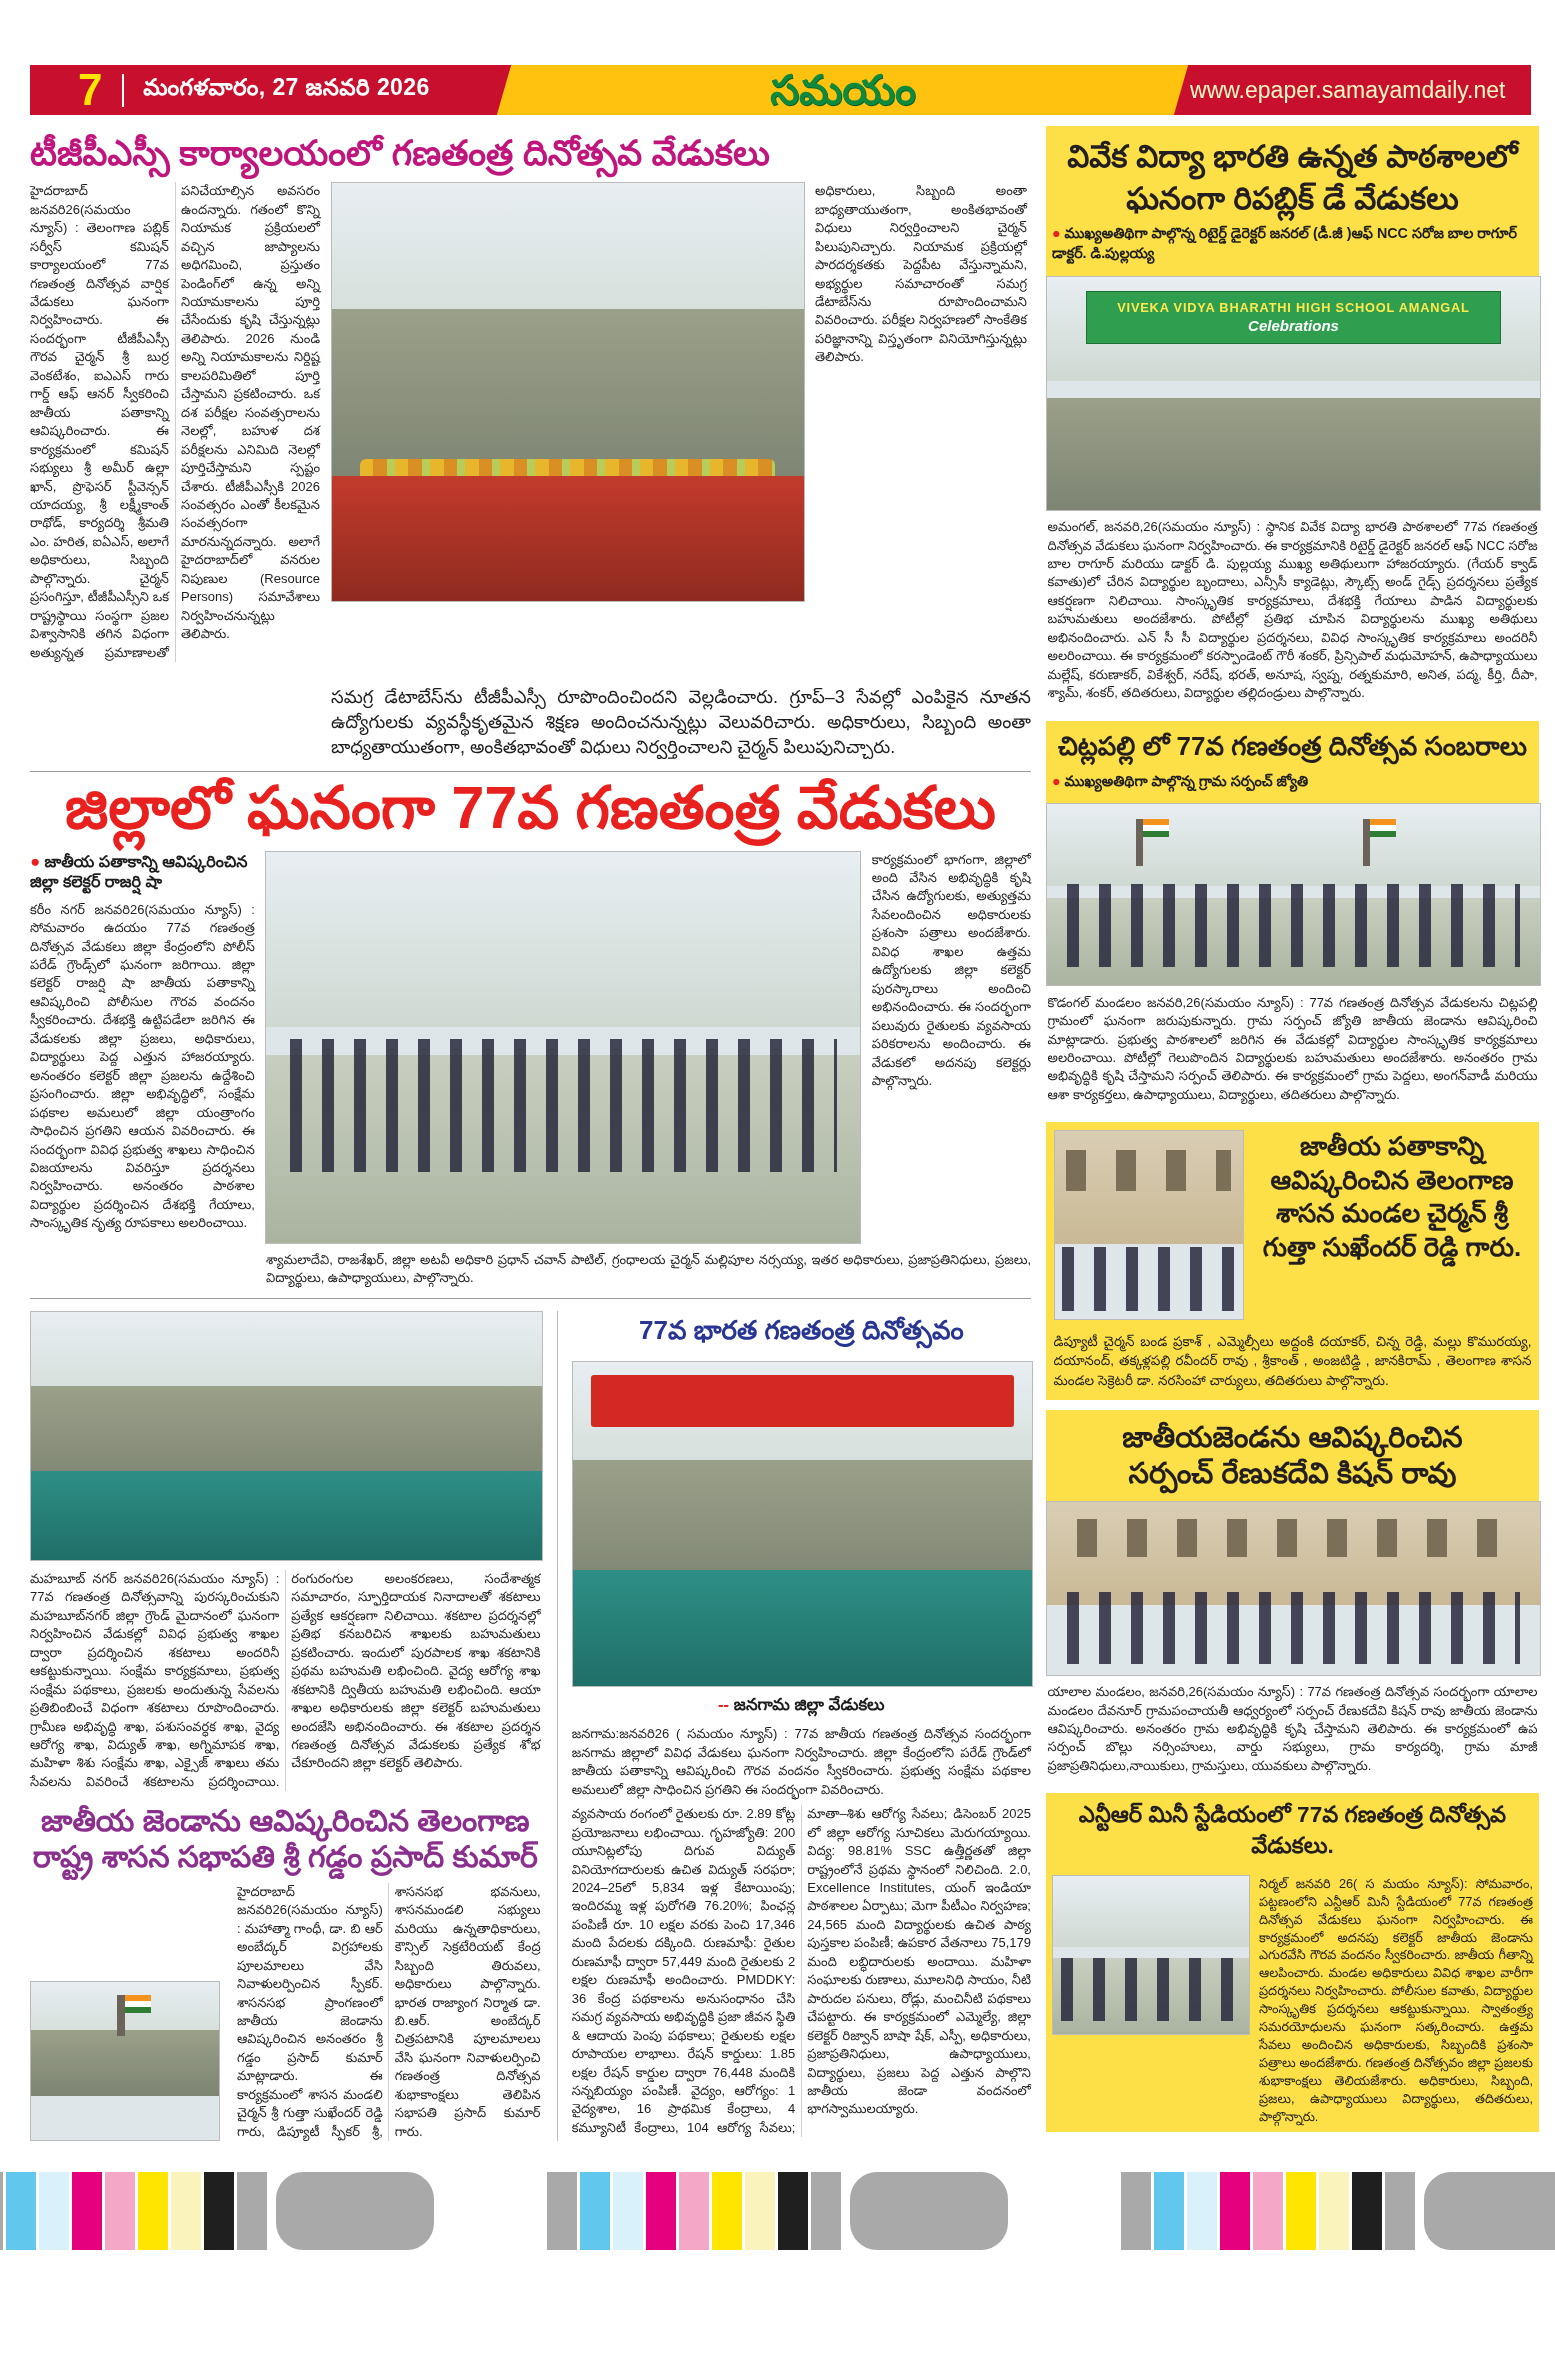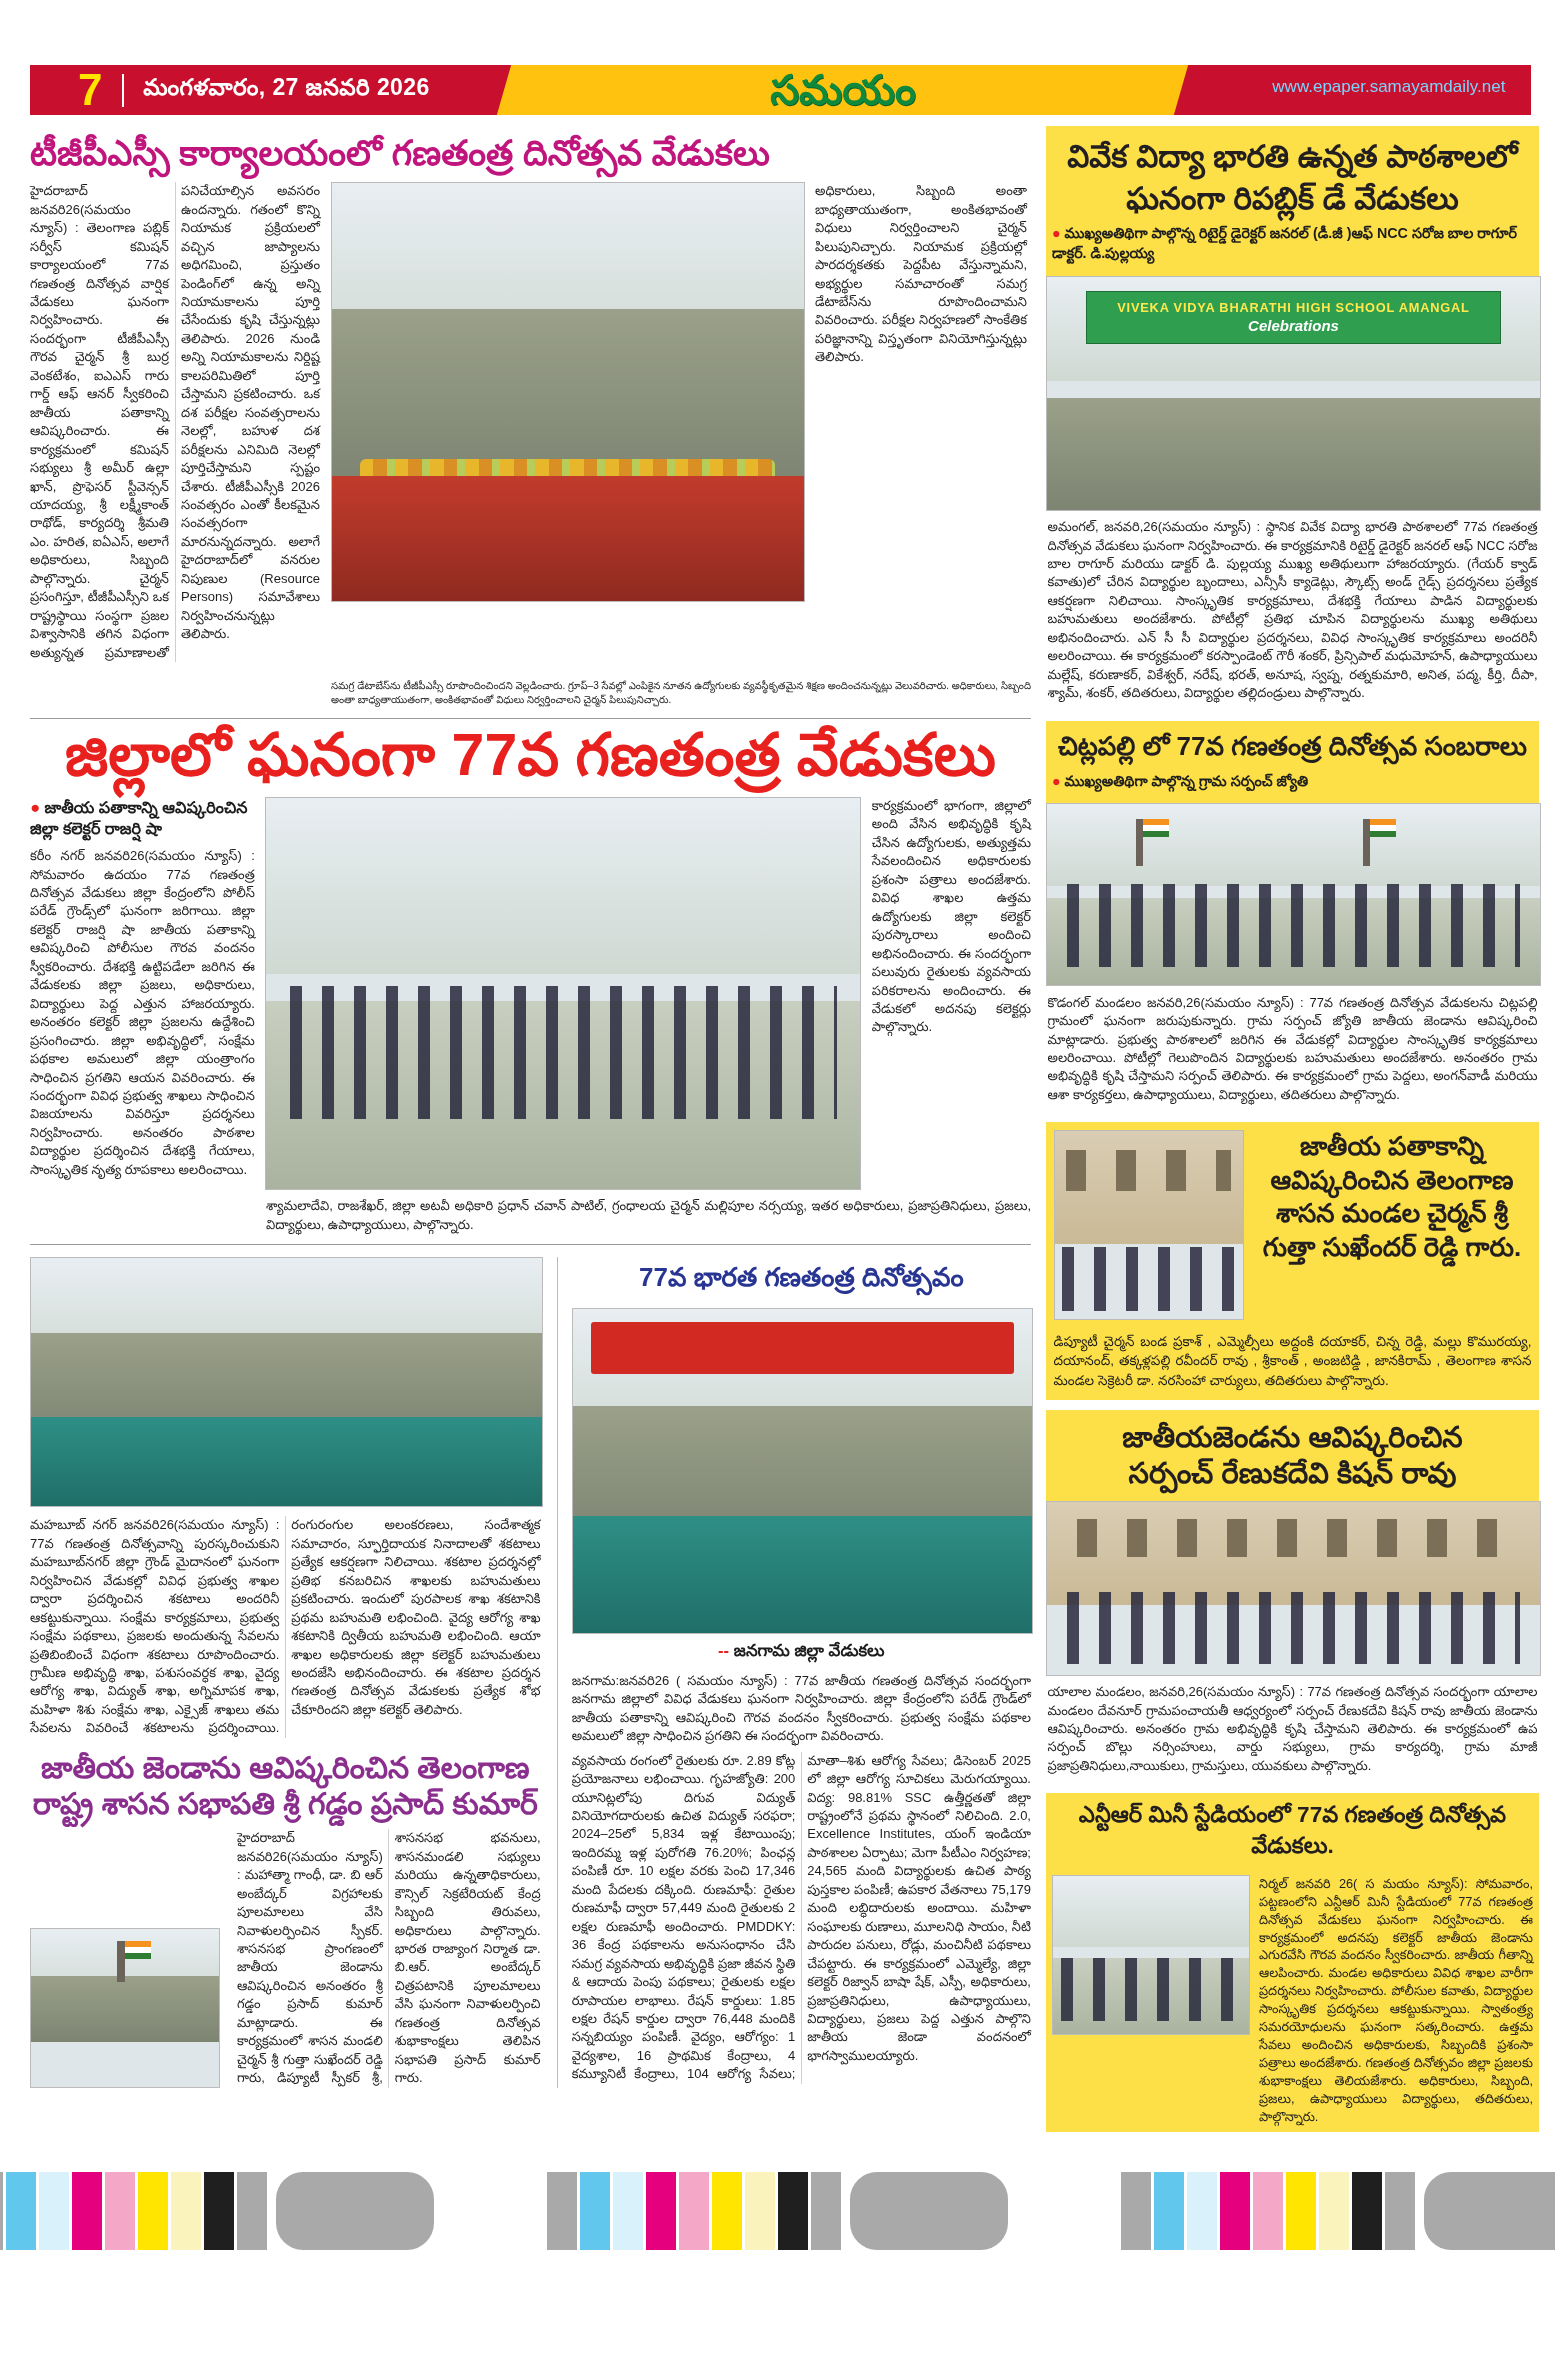--- a/index.html
+++ b/index.html
@@ -7,35 +7,35 @@
         font-family:"Liberation Sans","DejaVu Sans",sans-serif;color:#1d1d1d;background:#fff;overflow:hidden;}
   
   .band{position:relative;height:50px;margin:65px 24px 0 30px;background:#c8102e;}
   .band-yellow{position:absolute;left:474px;width:677px;top:0;bottom:0;background:#ffc20e;transform:skewX(-16deg);}
   .band-inner{position:relative;height:100%;display:flex;align-items:center;}
   .pageno{color:#ffe400;font-size:44px;font-weight:bold;padding:0 19.6px 0 48px;line-height:1;}
   .band-div{width:1.5px;height:33px;background:#ffffff;margin-right:19.6px;}
   .band-date{color:#fff;font-size:23px;font-weight:bold;letter-spacing:0.4px;}
   .band-title{position:absolute;left:527px;width:572px;text-align:center;top:1.5px;
               font-size:41px;font-weight:bold;color:#0f8a3c;text-shadow:0.8px 0.8px 0 #0a5e29;}
-  .band-url{position:absolute;right:25.6px;top:12px;color:#7dd3fc;font-size:17px;}
+  .band-url{position:absolute;right:25.6px;top:12px;color:#fef9c3;font-size:23px;}
   
   .content{display:flex;gap:15px;padding:10.5px 24px 0 30px;}
   .leftzone{width:1001px;flex:0 0 auto;}
   .rail{width:493px;flex:0 0 auto;}
   .hr{border:0;border-top:1.5px solid #9a9a9a;margin:10.5px 0 6px;}
   .body-txt{font-size:13px;line-height:1.42;text-align:justify;}
   .cols2{column-count:2;column-gap:12px;column-rule:0.8px solid #cfcfcf;}
   
   .a1-head{color:#c0157c;font-size:35px;font-weight:bold;margin:7.5px 0 9px;line-height:1.15;}
   .a1-row{display:flex;gap:10.5px;}
   .a1-colA{width:290px;}
   .a1-photo{width:472px;height:418px;flex:0 0 auto;}
   .a1-colB{width:212px;}
-  .a1-cap{margin:17px 0 3px 301px;font-size:10px;line-height:1.4;text-align:justify;}
+  .a1-cap{margin:23px 0 3px 301px;font-size:18px;line-height:1.4;text-align:justify;}
   
   .ph{position:relative;border:0.8px solid #bbb;overflow:hidden;background:#dfe6e9;}
   .ph .sky{position:absolute;inset:0 0 55% 0;background:linear-gradient(#e8eef2,#cfd9d2);}
   .ph .crowd{position:absolute;inset:30% 0 28% 0;background:linear-gradient(#9aa089,#7d8472);}
   .ph .carpet{position:absolute;inset:auto 0 0 0;height:30%;background:linear-gradient(#c23b2c,#8f2a20);}
   .ph .flowers{position:absolute;left:6%;right:6%;bottom:26%;height:8%;background:repeating-linear-gradient(90deg,#e8b62a 0 13.5px,#d98f23 13.5px 27px,#b8cc5a 27px 35px);border-radius:6px;}
   .ph .ground{position:absolute;inset:auto 0 0 0;height:48%;background:linear-gradient(#c9cfc0,#aab3a0);}
   .ph .figs{position:absolute;bottom:18%;left:4%;right:4%;height:34%;
             background:repeating-linear-gradient(90deg,rgba(40,40,60,.85) 0 12px,transparent 12px 32px);}
   .ph .stage{position:absolute;inset:auto 0 0 0;height:36%;background:linear-gradient(#2e8f86,#1f6f68);}

